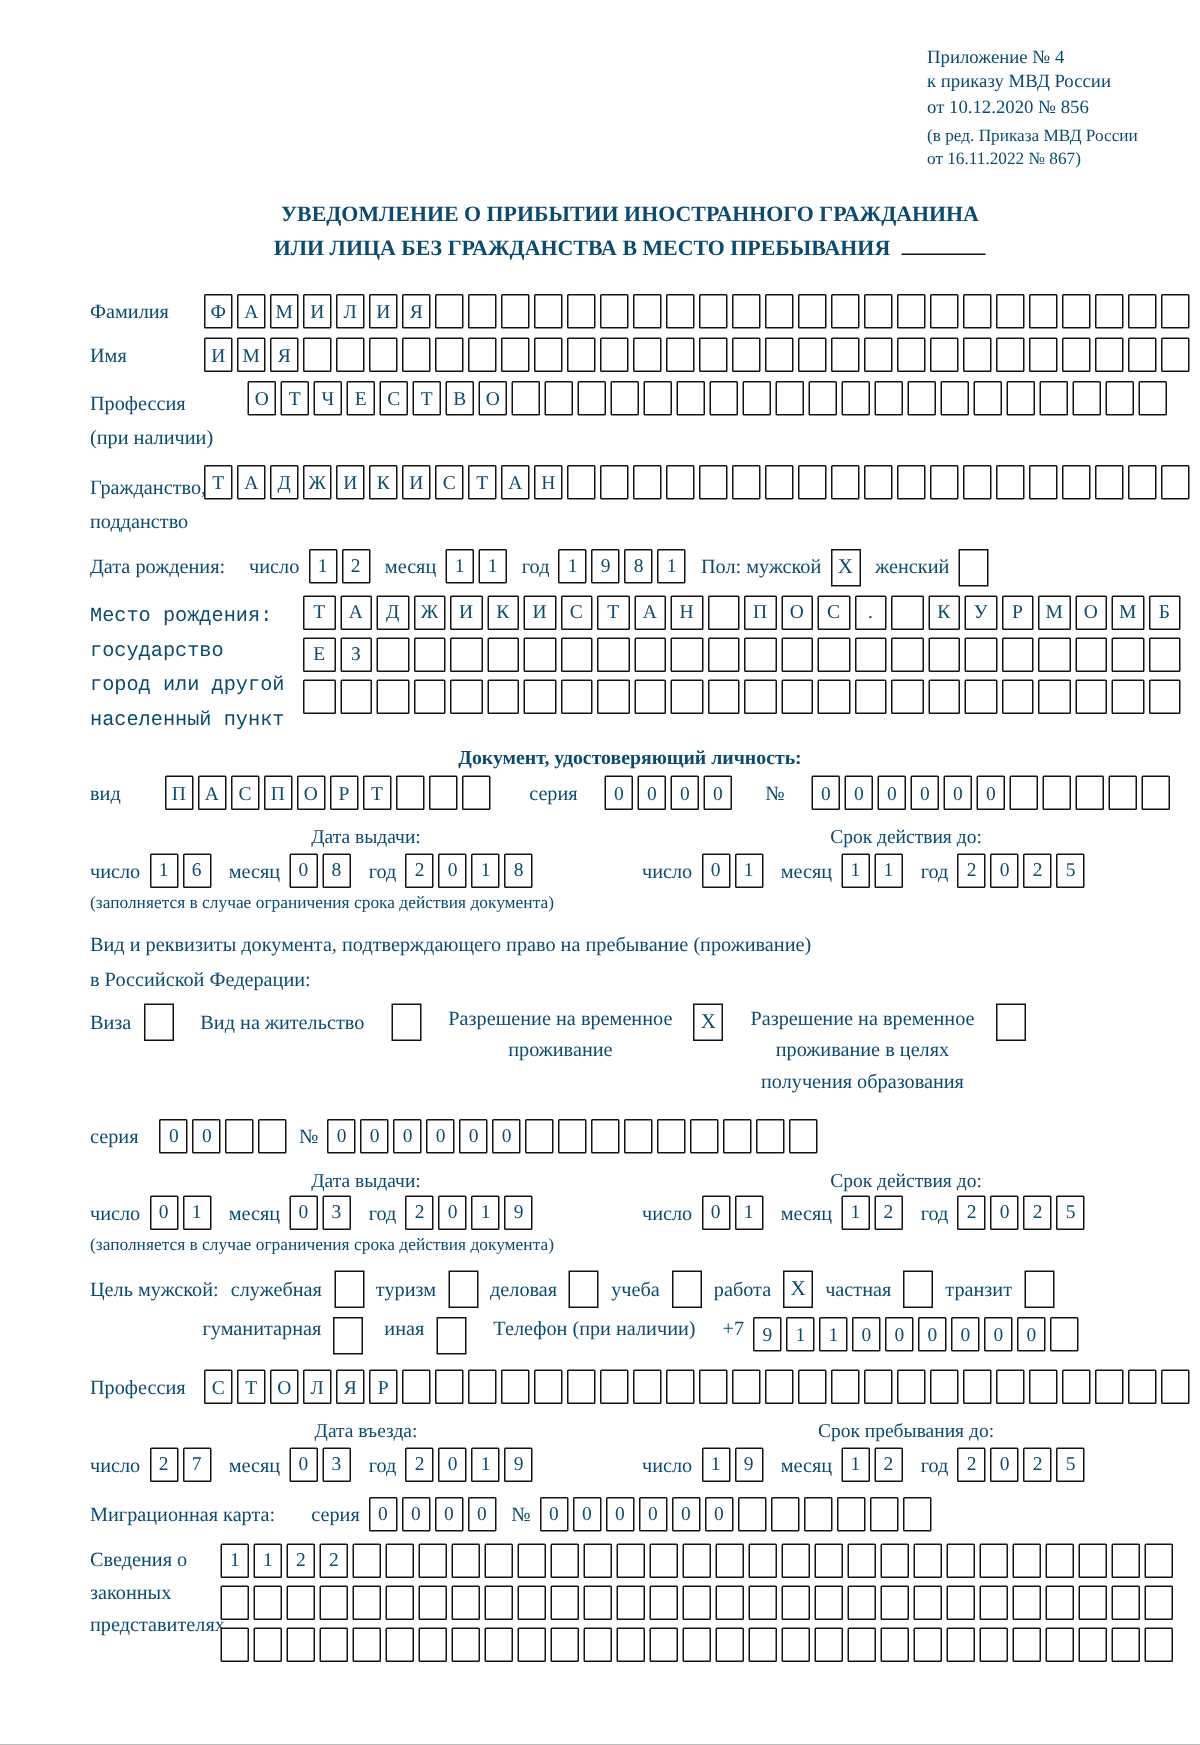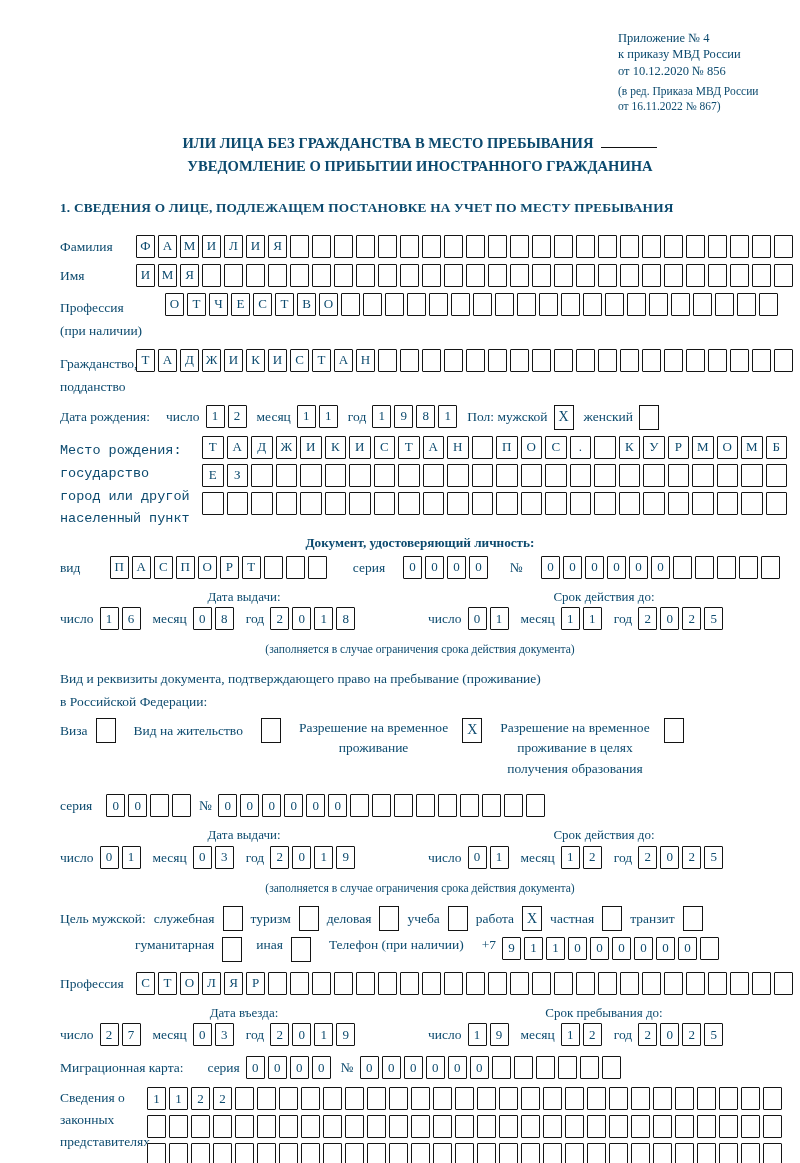--- a/index.html
+++ b/index.html
@@ -46,21 +46,21 @@
   .inlbl.first{margin-left:0;}
   
   .datepair{display:flex;margin-top:10px;}
   .dgroup-l{width:368px;}
   .dgroup-r{flex:1;}
   .dhead{text-align:center;font-size:13px;margin-bottom:2px;}
   .drow{display:flex;align-items:flex-start;}
   .drow .dlbl{padding-top:4px;margin-right:6px;}
   .drow .dlbl.mid{margin-left:12px;}
   .note{font-size:11.6px;}
-  .note-right{text-align:center;margin-top:13px;}
+  .note-right{text-align:left;margin-top:3px;}
   
   .res-lines{margin-top:10px;line-height:1.7;}
   .permit-row{display:flex;align-items:flex-start;margin-top:4px;}
   .permit-row .plbl{padding-top:5px;}
   .pcol{text-align:center;line-height:1.55;}
   .gap8{margin-left:8px;} .gap14{margin-left:14px;} .gap18{margin-left:18px;}
   
   .purpose-row{display:flex;align-items:flex-start;margin-top:10px;}
   .purpose-row .plbl{padding-top:5px;}
   .purpose2{display:flex;align-items:flex-start;margin-top:6px;padding-left:75px;}
@@ -80,25 +80,24 @@
     <div>к приказу МВД России</div>
     <div>от 10.12.2020 № 856</div>
     <div class="sub">
       <div>(в ред. Приказа МВД России</div>
       <div>от 16.11.2022 № 867)</div>
     </div>
   </div>
 
 
   <div class="title">
+    <div>УВЕДОМЛЕНИЕ О ПРИБЫТИИ ИНОСТРАННОГО ГРАЖДАНИНА</div>
     <div><span>ИЛИ ЛИЦА БЕЗ ГРАЖДАНСТВА В МЕСТО ПРЕБЫВАНИЯ</span><span class="title-underline"></span></div>
-    <div>УВЕДОМЛЕНИЕ О ПРИБЫТИИ ИНОСТРАННОГО ГРАЖДАНИНА</div>
-  </div>
-
-  <div class="section-title">1. СВЕДЕНИЯ О ЛИЦЕ, ПОДЛЕЖАЩЕМ ПОСТАНОВКЕ НА УЧЕТ ПО МЕСТУ ПРЕБЫВАНИЯ</div>
+  </div>
+
 
   <div class="frow" style="margin-top:18px;">
     <div class="flabel w76">Фамилия</div>
     <span class="cells">
         <span class="cell">Ф</span>
         <span class="cell">А</span>
         <span class="cell">М</span>
         <span class="cell">И</span>
         <span class="cell">Л</span>
         <span class="cell">И</span>

